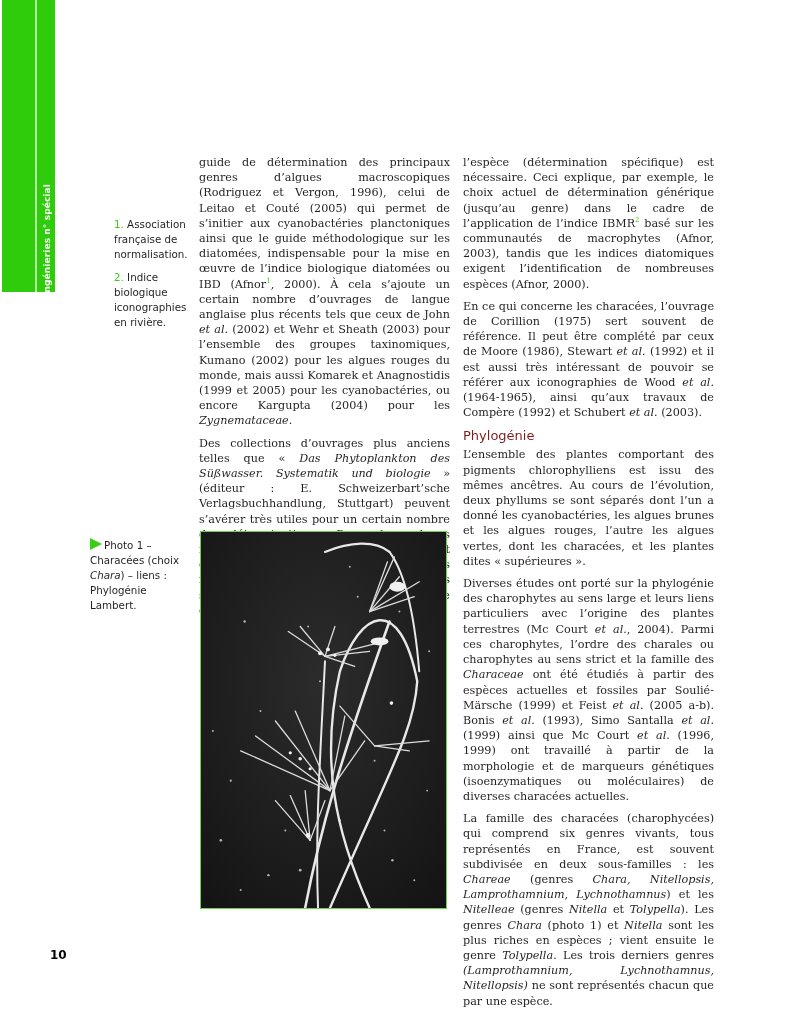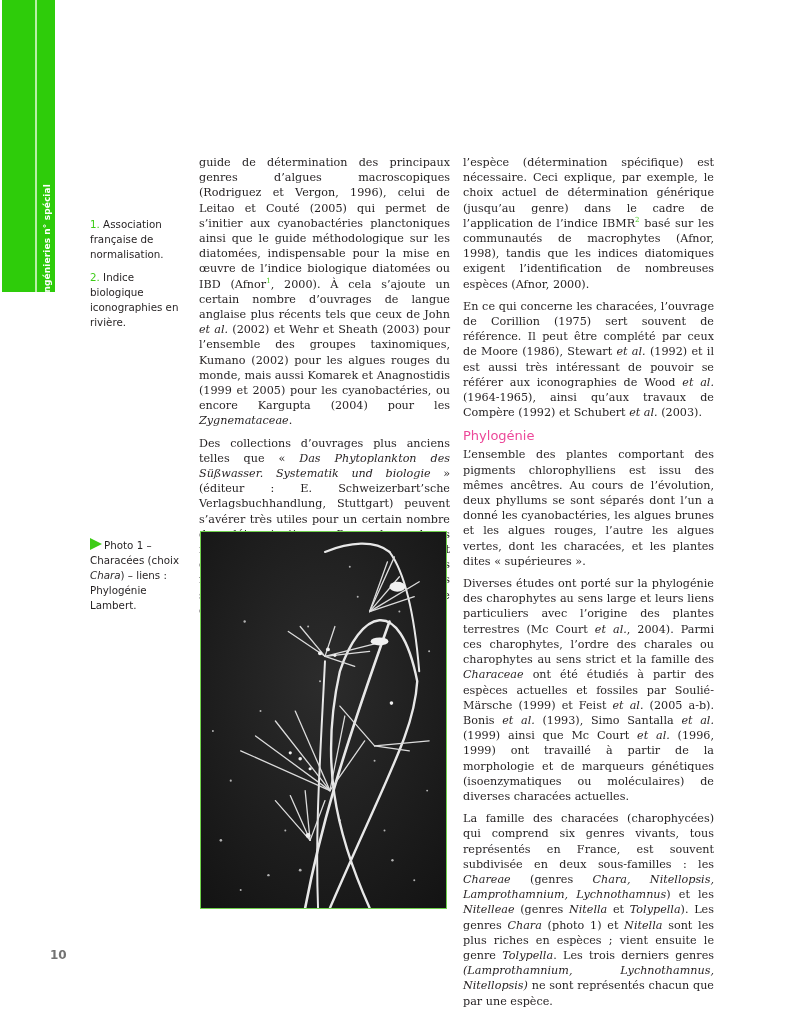--- a/index.html
+++ b/index.html
@@ -27,21 +27,21 @@
   }
 
   
   .sidenote {
     position: absolute; left: 90px; width: 100px;
     font-family: "DejaVu Sans", sans-serif; font-size: 10.3px; line-height: 15px;
     color: #231f20;
   }
   .sidenote .num { color: #3dcc16; }
   .notes { top: 217px; }
-  .notes p { margin-bottom: 8px; }
+  .notes p { margin-bottom: 8px; margin-left: 24px; }
   .photo-caption { top: 538px; }
   .tri {
     display: inline-block; width: 0; height: 0;
     border-top: 6px solid transparent; border-bottom: 6px solid transparent;
     border-left: 12px solid #3dcc16; vertical-align: -1px; margin-right: 2px;
   }
 
   
   .col {
     position: absolute; top: 131px; width: 251px;
@@ -49,39 +49,39 @@
     hyphens: manual;
     margin-top: 24px;
   }
   .col p { margin-bottom: 7px; }
   .col-mid { left: 199px; }
   .col-right { left: 463px; }
   .col i { font-style: italic; }
   .col sup { font-size: 7px; color: #3dcc16; vertical-align: 5px; line-height: 0; }
 
   .h-phylo {
-    font-family: "DejaVu Sans", sans-serif; font-size: 13px; color: #ec4899;
+    font-family: "DejaVu Sans", sans-serif; font-size: 13px; color: #7f1d1d;
     margin-top: 4px; margin-bottom: 2px; font-weight: normal; line-height: 18px;
   }
   .h-taille {
     font-family: "DejaVu Sans", sans-serif; font-size: 18px; color: #0369a1;
     margin-top: 12px; margin-bottom: 2px; font-weight: bold; line-height: 20px;
   }
 
   
   .photo {
     position: absolute; left: 200px; top: 531px; width: 247px; height: 378px;
     border: 1px solid #6fd14c; background: #1e1e1e; overflow: hidden;
   }
   .photo svg { display: block; width: 100%; height: 100%; }
 
   .page-number {
     position: absolute; left: 50px; top: 948px;
     font-family: "DejaVu Sans", sans-serif; font-size: 12px; font-weight: bold;
-    color: #737373;
+    color: #000000;
   }
 </style>
 </head>
 <body>
 
 <div class="spine"></div>
 <div class="spine-divider"></div>
 <div class="spine-label">
   <span>Ingénieries n° spécial</span>
 </div>
@@ -185,21 +185,21 @@
       <circle cx="90" cy="222" r="1.6"></circle>
         <circle cx="100" cy="228" r="1.8"></circle>
         <circle cx="110" cy="238" r="1.6"></circle>
       <circle cx="108" cy="305" r="2.4"></circle>
         <circle cx="192" cy="172" r="1.8"></circle>
     </g>
   </svg>
 </div>
 
 <div class="col col-right">
-  <p><span>l’espèce (détermination spécifique) est nécessaire. Ceci explique, par exemple, le choix actuel de détermination générique (jusqu’au genre) dans le cadre de l’application de l’indice IBMR</span><sup>2</sup><span> basé sur les communautés de macrophytes (Afnor, 1998), tandis que les indices diatomiques exigent l’identification de nombreuses espèces (Afnor, 2000).</span></p>
+  <p><span>l’espèce (détermination spécifique) est nécessaire. Ceci explique, par exemple, le choix actuel de détermination générique (jusqu’au genre) dans le cadre de l’application de l’indice IBMR</span><sup>2</sup><span> basé sur les communautés de macrophytes (Afnor, 2003), tandis que les indices diatomiques exigent l’identification de nombreuses espèces (Afnor, 2000).</span></p>
   <p><span>En ce qui concerne les characées, l’ouvrage de Corillion (1975) sert souvent de référence. Il peut être complété par ceux de Moore (1986), Stewart </span><i>et al.</i><span> (1992) et il est aussi très intéressant de pouvoir se référer aux iconographies de Wood </span><i>et al.</i><span> (1964-1965), ainsi qu’aux travaux de Compère (1992) et Schubert </span><i>et al.</i><span> (2003).</span></p>
 
   <h2 class="h-phylo">Phylogénie</h2>
   <p>L’ensemble des plantes comportant des pigments chlorophylliens est issu des mêmes ancêtres. Au cours de l’évolution, deux phyllums se sont séparés dont l’un a donné les cyanobactéries, les algues brunes et les algues rouges, l’autre les algues vertes, dont les characées, et les plantes dites « supérieures ».</p>
   <p><span>Diverses études ont porté sur la phylogénie des charophytes au sens large et leurs liens particuliers avec l’origine des plantes terrestres (Mc Court </span><i>et al.</i><span>, 2004). Parmi ces charophytes, l’ordre des charales ou charophytes au sens strict et la famille des </span><i>Characeae</i><span> ont été étudiés à partir des espèces actuelles et fossiles par Soulié-Märsche (1999) et Feist </span><i>et al.</i><span> (2005 a-b). Bonis </span><i>et al.</i><span> (1993), Simo Santalla </span><i>et al.</i><span> (1999) ainsi que Mc Court </span><i>et al.</i><span> (1996, 1999) ont travaillé à partir de la morphologie et de marqueurs génétiques (isoenzymatiques ou moléculaires) de diverses characées actuelles.</span></p>
   <p><span>La famille des characées (charophycées) qui comprend six genres vivants, tous représentés en France, est souvent subdivisée en deux sous-familles : les </span><i>Chareae</i><span> (genres </span><i>Chara, Nitellopsis, Lamprothamnium, Lychnothamnus</i><span>) et les </span><i>Nitelleae</i><span> (genres </span><i>Nitella</i><span> et </span><i>Tolypella</i><span>). Les genres </span><i>Chara</i><span> (photo 1) et </span><i>Nitella</i><span> sont les plus riches en espèces ; vient ensuite le genre </span><i>Tolypella</i><span>. Les trois derniers genres </span><i>(Lamprothamnium, Lychnothamnus, Nitellopsis)</i><span> ne sont représentés chacun que par une espèce.</span></p>
 
   <h2 class="h-taille">Taille et morphologie</h2>
 
 </div>

